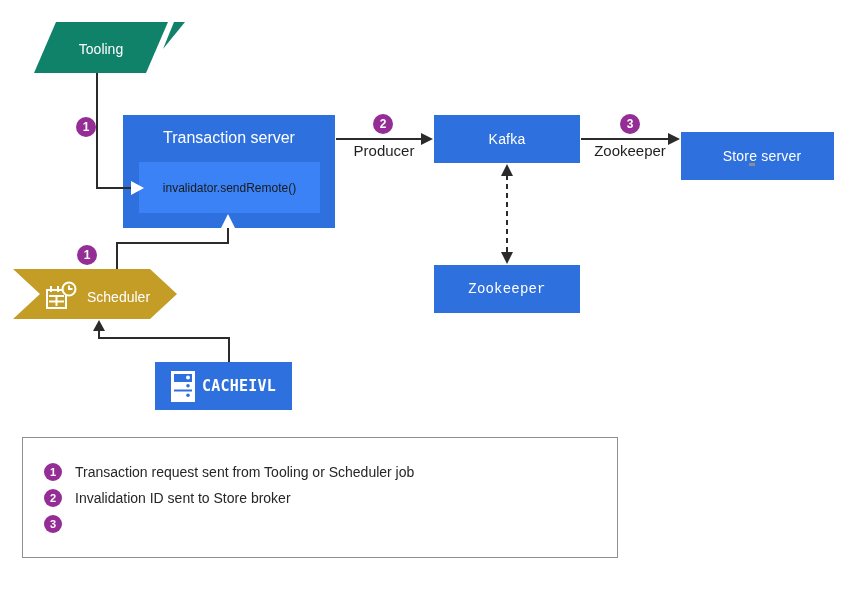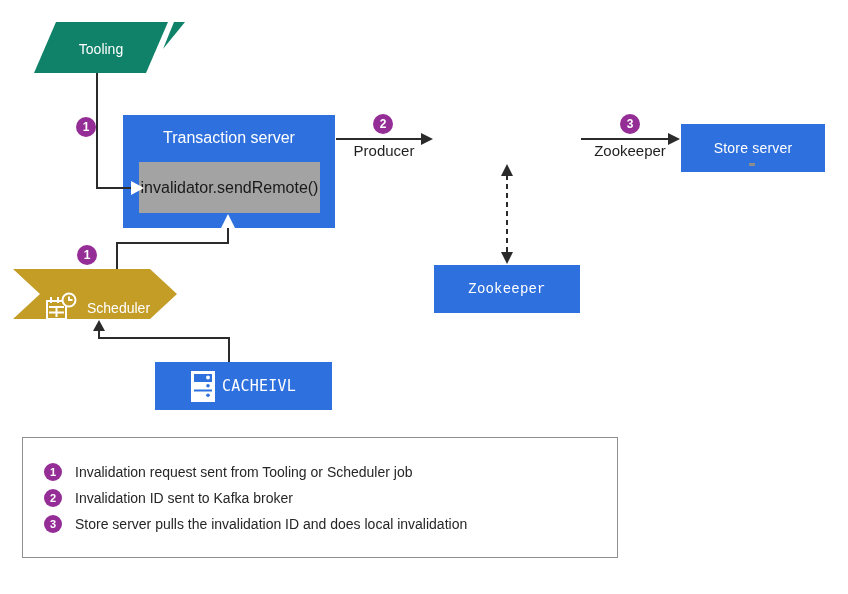--- a/index.html
+++ b/index.html
@@ -12,33 +12,33 @@
   .node {
     position:absolute; background:#2e70dd; color:#ffffff;
     display:flex; align-items:center; justify-content:center;
     font-size:14px; letter-spacing:.2px;
   }
   .node-label { white-space:nowrap; }
 
   .txn-box { position:absolute; left:123px; top:115px; width:212px; height:113px; background:#2e70dd; }
   .txn-title { position:absolute; left:0; top:14px; width:100%; text-align:center; color:#fff; font-size:16px; }
   .inner-box {
-    position:absolute; left:16px; top:47px; width:181px; height:51px; background:#a3a3a3;
+    position:absolute; left:16px; top:47px; width:181px; height:51px; background:#3b82f6;
     display:flex; align-items:center; justify-content:center;
-    color:#1a1a1a; font-size:16px;
+    color:#1a1a1a; font-size:12px;
   }
 
   .shape-label {
     position:absolute; display:flex; align-items:center; justify-content:center;
     color:#ffffff; font-size:14px;
   }
   .tooling-label { left:34px; top:22px; width:134px; height:54px; }
-  .sched-label { left:13px; top:277px; width:164px; height:62px; justify-content:flex-start; padding-left:30px; box-sizing:border-box; gap:10px; }
+  .sched-label { left:13px; top:266px; width:164px; height:62px; justify-content:flex-start; padding-left:30px; box-sizing:border-box; gap:10px; }
 
-  .cache-box { left:155px; top:362px; width:177px; height:48px; gap:6px; }
+  .cache-box { left:155px; top:362px; width:137px; height:48px; gap:6px;font-weight:bold; }
   .mono { font-family:"DejaVu Sans Mono","Liberation Mono",monospace; font-size:15px; }
 
   .badge {
     position:absolute; width:20px; height:20px; border-radius:50%;
     background:#952d96; color:#ffffff; font-size:12px; font-weight:bold;
     display:flex; align-items:center; justify-content:center; line-height:1;
   }
   .edge-label {
     position:absolute; width:90px; text-align:center;
     color:#1f1f1f; font-size:15px;
@@ -76,22 +76,25 @@
     <span class="node-label">Tooling</span>
   </div>
 
   <div class="txn-box">
     <div class="txn-title">Transaction server</div>
     <div class="inner-box">
       <span>invalidator.sendRemote()</span>
     </div>
   </div>
 
+  <div class="node" style="left:434px; top:115px; width:146px; height:48px;">
+    <span class="node-label">Kafka</span>
+  </div>
 
-  <div class="node" style="left:681px; top:124px; width:144px; height:48px;">
+  <div class="node" style="left:681px; top:132px; width:144px; height:48px;padding-left:9px;">
     <span class="node-label">Store server</span>
   </div>
 
   <div class="node" style="left:434px; top:265px; width:146px; height:48px;font-family:Liberation Mono, monospace;">
     <span class="node-label">Zookeeper</span>
   </div>
 
   <div class="shape-label sched-label">
     <span style="display:inline-flex;">
       <svg width="34" height="34" viewBox="0 0 34 34" fill="none">
@@ -166,29 +169,28 @@
   <div class="edge-label" style="left:339px; top:142px;">Producer</div>
   <div class="edge-label" style="left:585px; top:142px;">Zookeeper</div>
 
   <div class="artifact-dash"></div>
 
   <div class="legend">
     <div class="legend-row">
       <div class="legend-badge">
         <span>1</span>
       </div>
-      <div class="legend-text">Invalidation request sent from Tooling or Scheduler job</div>
+      <div class="legend-text">Transaction request sent from Tooling or Scheduler job</div>
     </div>
     <div class="legend-row">
       <div class="legend-badge">
         <span>2</span>
       </div>
-      <div class="legend-text">Invalidation ID sent to Kafka broker</div>
+      <div class="legend-text">Invalidation ID sent to Store broker</div>
     </div>
     <div class="legend-row">
       <div class="legend-badge">
         <span>3</span>
       </div>
-      <div class="legend-text">Store server pulls the invalidation ID and does local invalidation</div>
     </div>
   </div>
 
 </div>
 
 </body></html>

